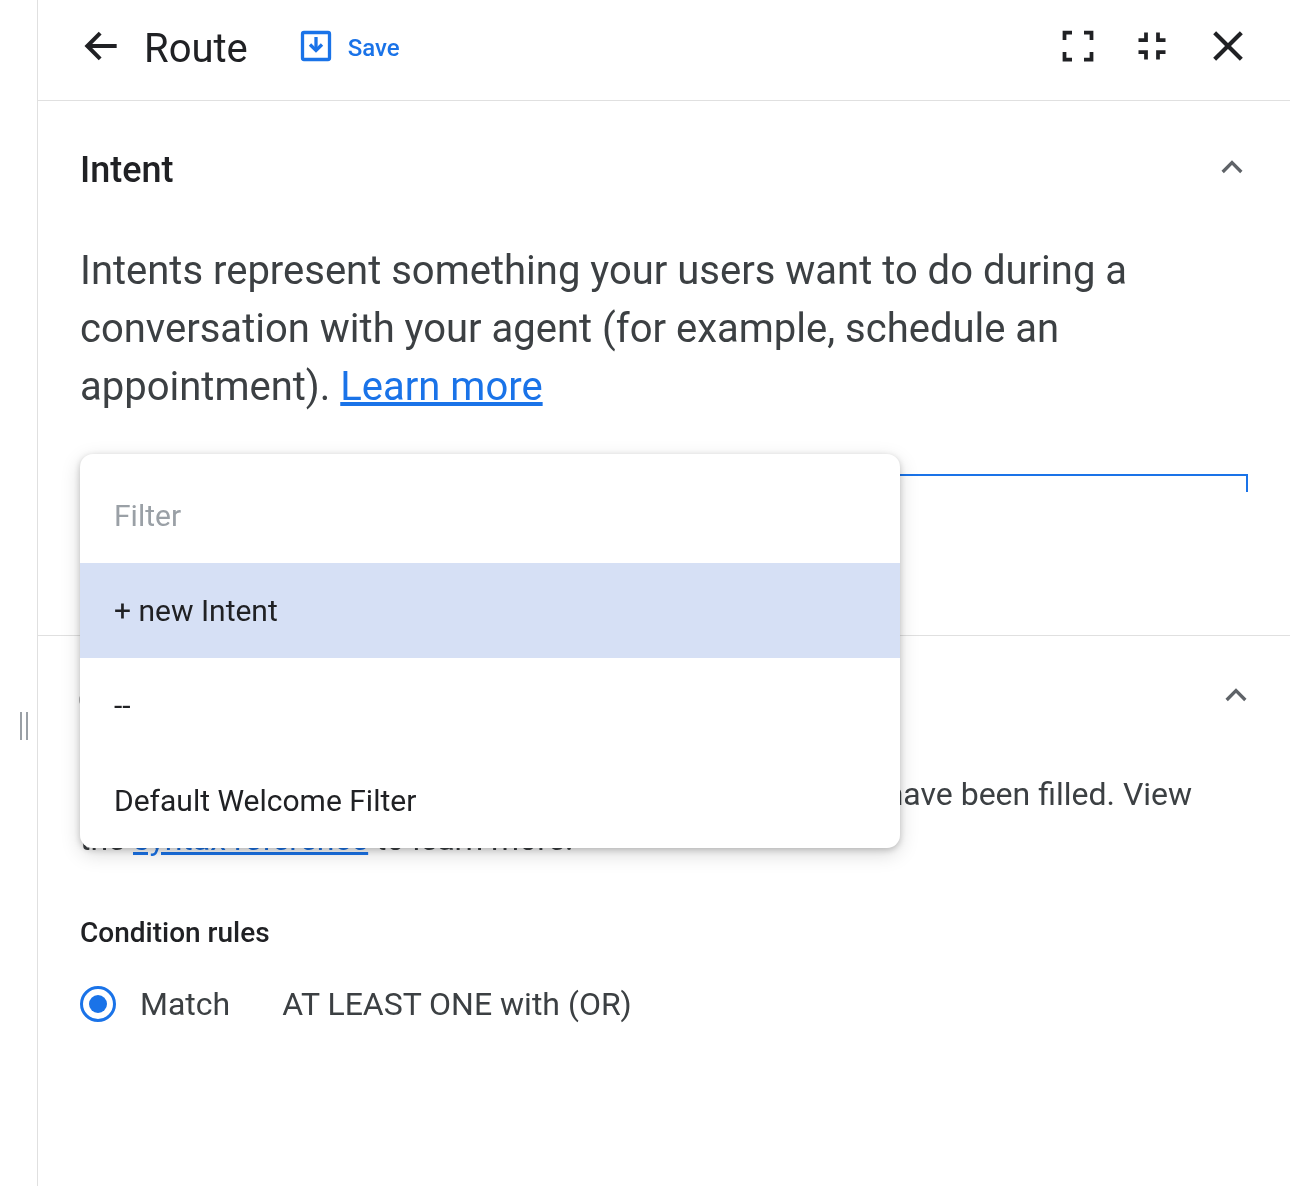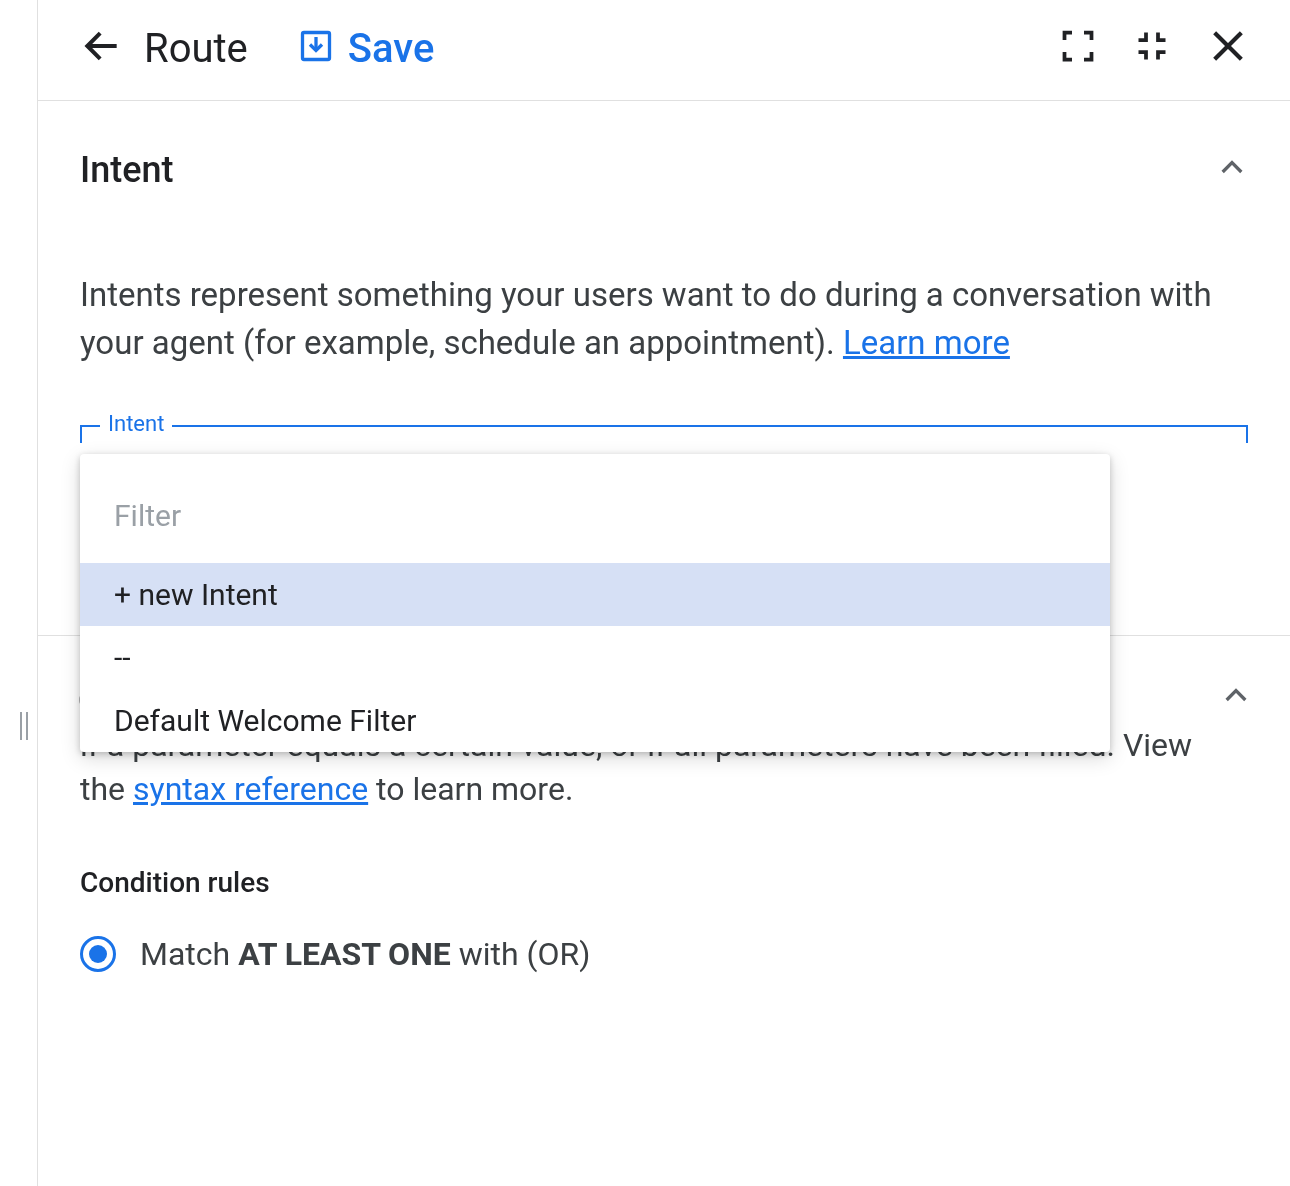--- a/index.html
+++ b/index.html
@@ -65,21 +65,21 @@
       display: flex;
       align-items: center;
       gap: 14px;
       cursor: pointer;
     }
     .save-icon svg {
       width: 36px;
       height: 36px;
     }
     .save-label {
-      font-size: 40px;
+      font-size: 24px;
       font-weight: 500;
       color: #1a73e8;
       text-align: center;
     }
     .header-spacer {
       flex: 1;
     }
     .header-icons {
       display: flex;
       align-items: center;
@@ -105,24 +105,24 @@
     .section-title {
       font-size: 36px;
       font-weight: 500;
       color: #202124;
     }
     .chevron-icon svg {
       width: 32px;
       height: 32px;
     }
     .description {
-      font-size: 33px;
+      font-size: 40px;
       line-height: 1.45;
       color: #3c4043;
-      margin-top: 80px;
+      margin-top: 51px;
       padding-right: 20px;
     }
     .link {
       color: #1a73e8;
       text-decoration: underline;
       cursor: pointer;
     }
     .input-wrapper {
       position: relative;
       margin-top: 58px;
@@ -159,41 +159,41 @@
       top: 0;
       right: 0;
       width: 2px;
       height: 18px;
       background: #1a73e8;
     }
     .dropdown {
       position: absolute;
       top: 454px;
       left: 80px;
-      width: 1030px;
+      width: 820px;
       background: #fff;
       box-shadow: 0 2px 6px rgba(0,0,0,0.2), 0 6px 20px rgba(0,0,0,0.15);
-      border-radius: 4px;
+      border-radius: 13px;
       z-index: 100;
     }
     .dropdown-filter {
       padding: 44px 34px 30px 34px;
     }
     .filter-input {
       width: 100%;
       border: none;
       outline: none;
       font-size: 30px;
       color: #5f6368;
     }
     .filter-input::placeholder {
       color: #9aa0a6;
     }
     .dropdown-item {
-      padding: 14px 34px;
+      padding: 30px 34px;
       font-size: 30px;
       color: #202124;
       cursor: pointer;
     }
     .dropdown-item.highlighted {
       background: #d6e0f5;
     }
     .condition-desc {
       font-size: 32px;
       line-height: 1.4;
@@ -226,21 +226,22 @@
       width: 18px;
       height: 18px;
       background: #1a73e8;
       border-radius: 50%;
     }
     .radio-label {
       font-size: 32px;
       color: #3c4043;
     }
     .radio-label strong {
-      font-weight: 700;
+      font-weight: 400;
+      margin-left: 44px;
     }
     .section-divider {
       position: absolute;
       left: 38px;
       right: 0;
       top: 635px;
       height: 1px;
       background: #e0e0e0;
     }
     .hidden-chevron {

